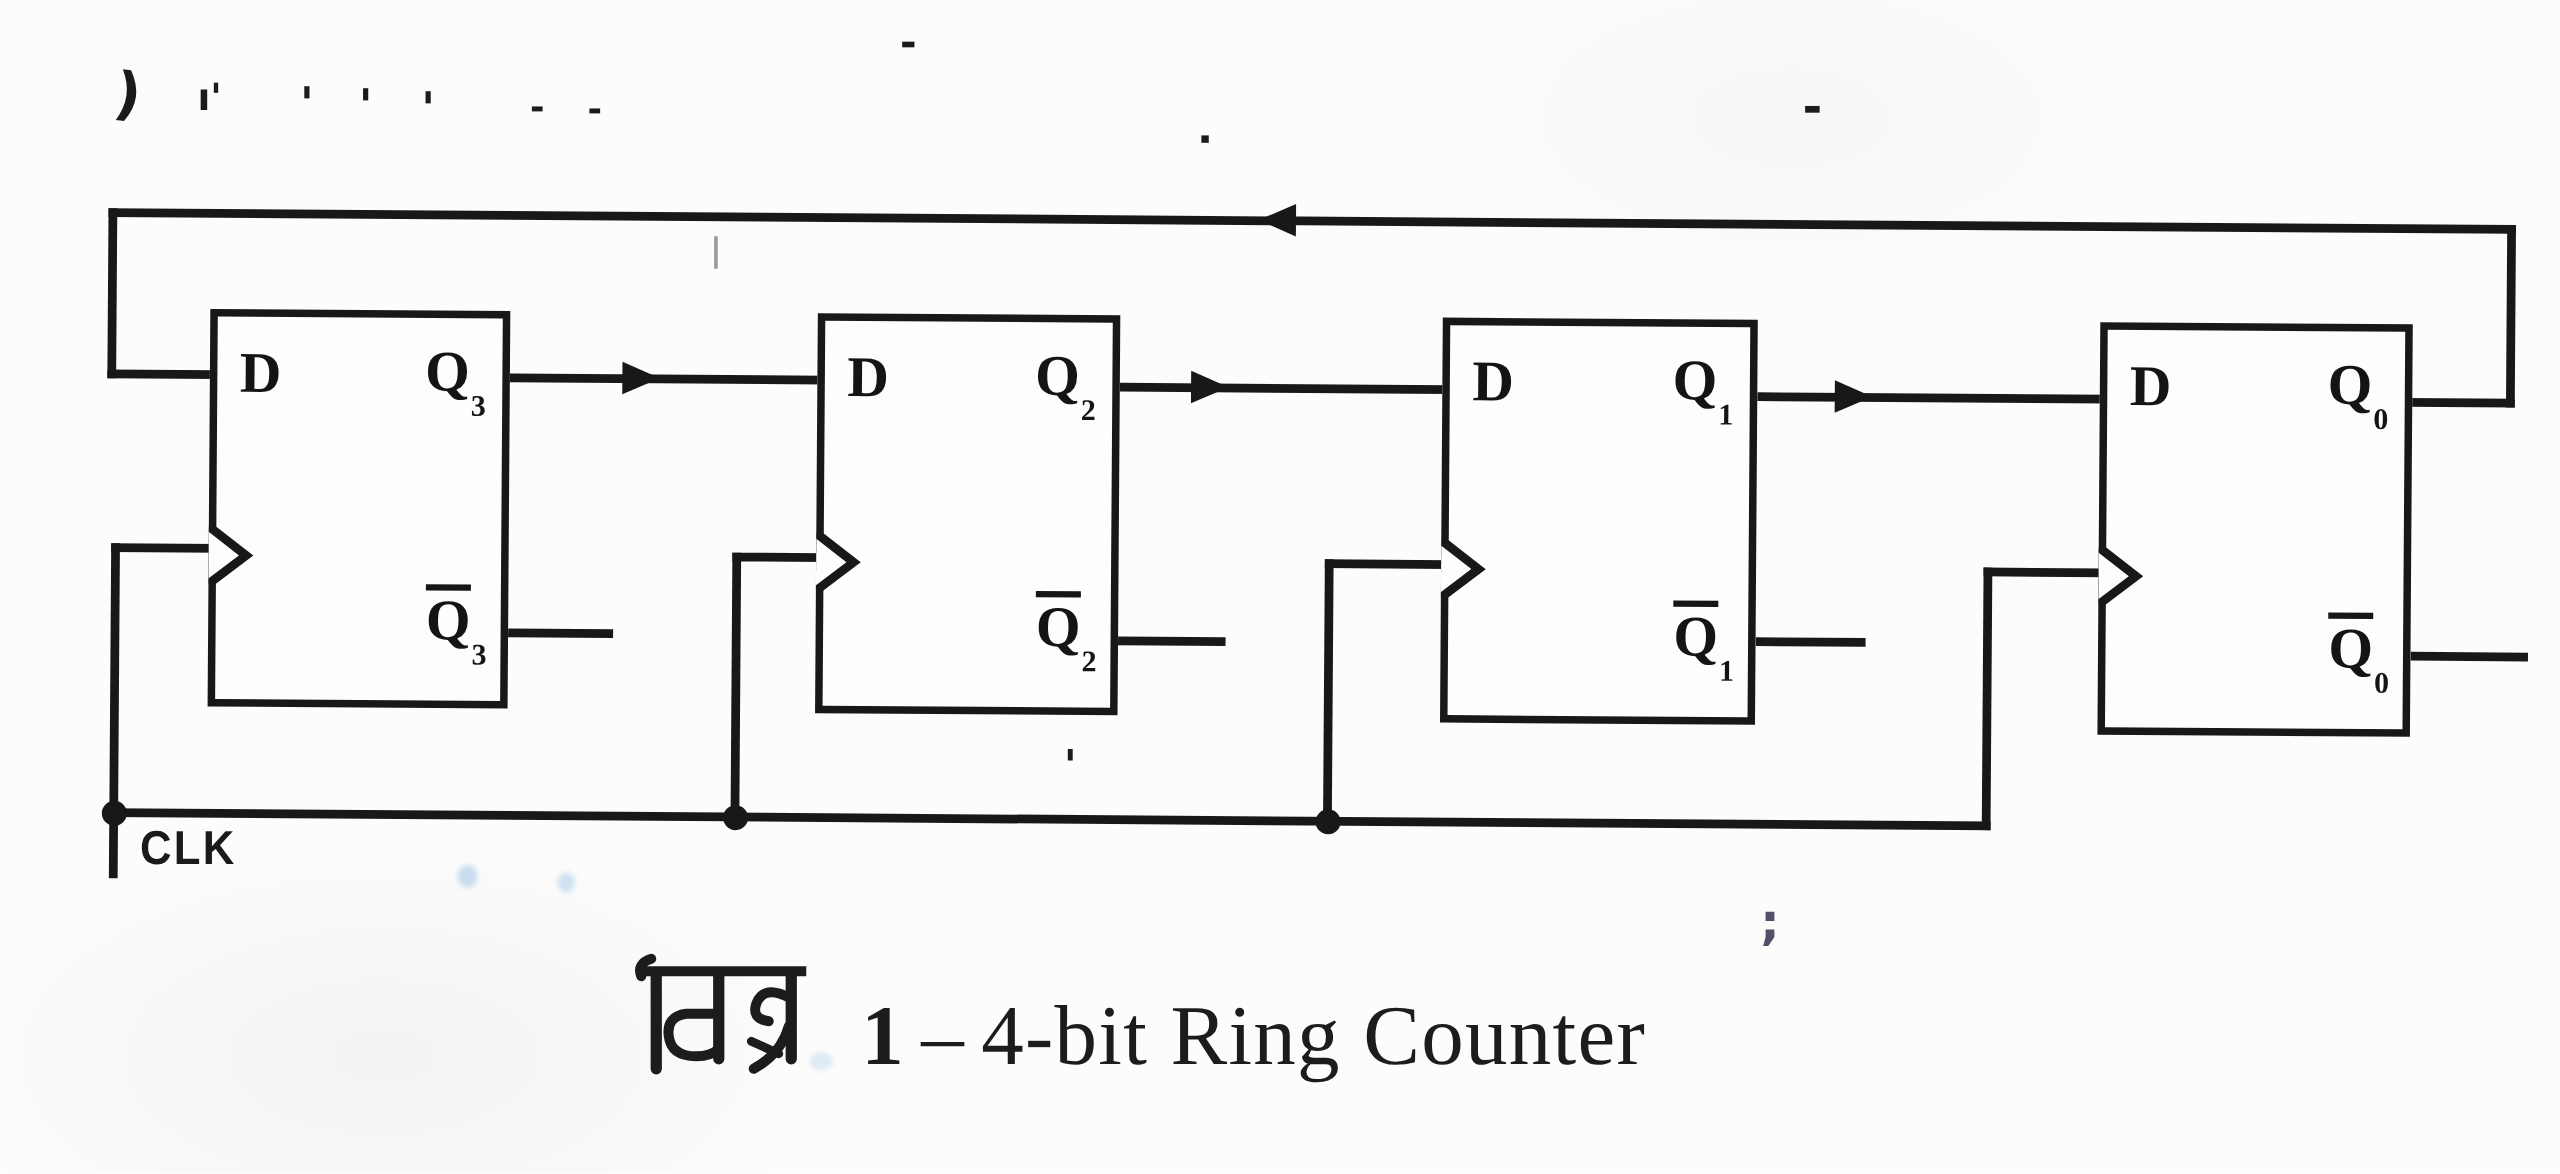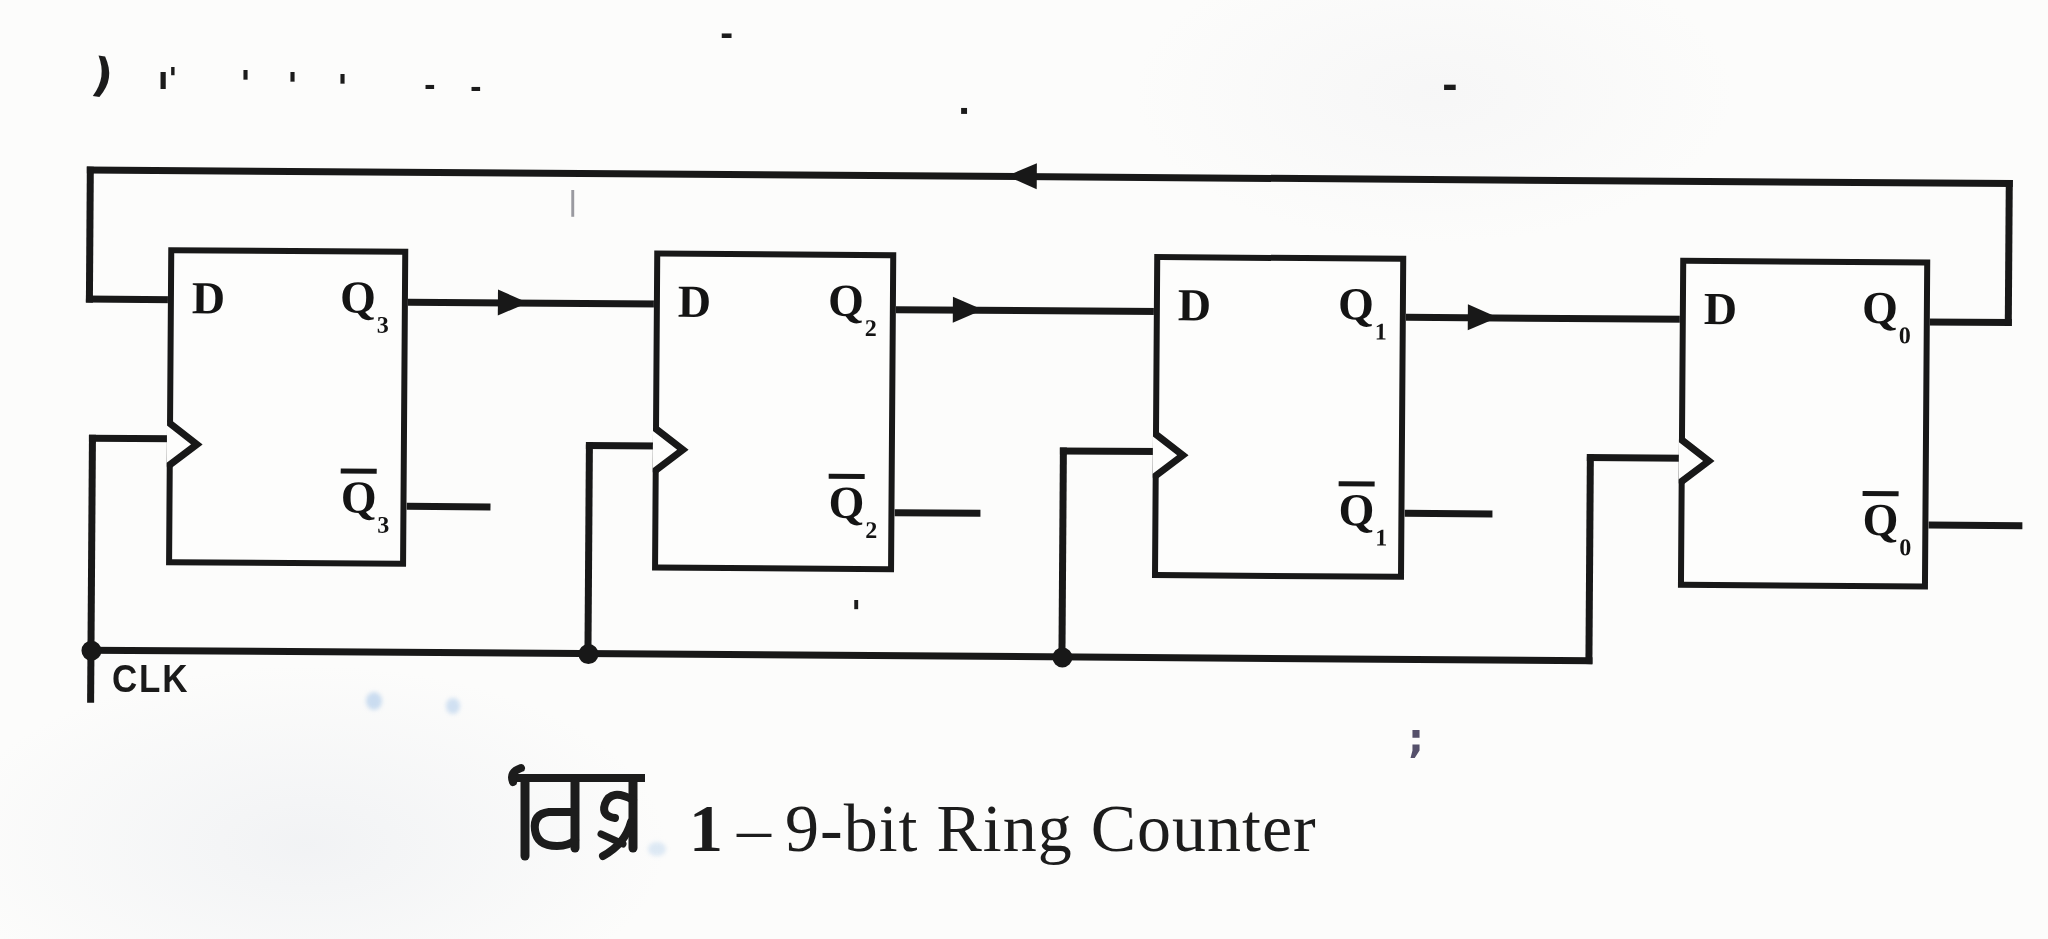--- a/index.html
+++ b/index.html
@@ -136,21 +136,21 @@
           <path d="M70,52 h-26 q-16,2 -14,18 q2,16 22,16 q12,0 18,-6" stroke-width="8"></path>
           <path d="M128,22 V88" stroke-width="9"></path>
           <path d="M128,40 q-22,-12 -28,4 q-4,12 10,14" stroke-width="8"></path>
           <path d="M126,62 q-6,22 -28,34" stroke-width="8"></path>
           <path d="M96,74 l22,10" stroke-width="7"></path>
         </g>
       </svg>
     </span>
     <span class="cap-num">1</span>
     <span class="cap-dash">–</span>
-    <span class="cap-text">9-bit Ring Counter</span>
+    <span class="cap-text">4-bit Ring Counter</span>
   </div>
 
   <span class="art" style="left:92px; top:52px; font-size:46px; transform:rotate(8deg);">)</span>
   <span class="art" style="left:158px; top:64px; font-size:30px;">ı'</span>
   <span class="art" style="left:240px; top:66px; font-size:36px;">'</span>
   <span class="art" style="left:287px; top:68px; font-size:36px;">'</span>
   <span class="art" style="left:337px; top:70px; font-size:36px;">'</span>
   <span class="art" style="left:424px; top:72px; font-size:28px;">-</span>
   <span class="art" style="left:470px; top:74px; font-size:28px;">-</span>
   <span class="art" style="left:720px; top:18px; font-size:32px;">-</span>

